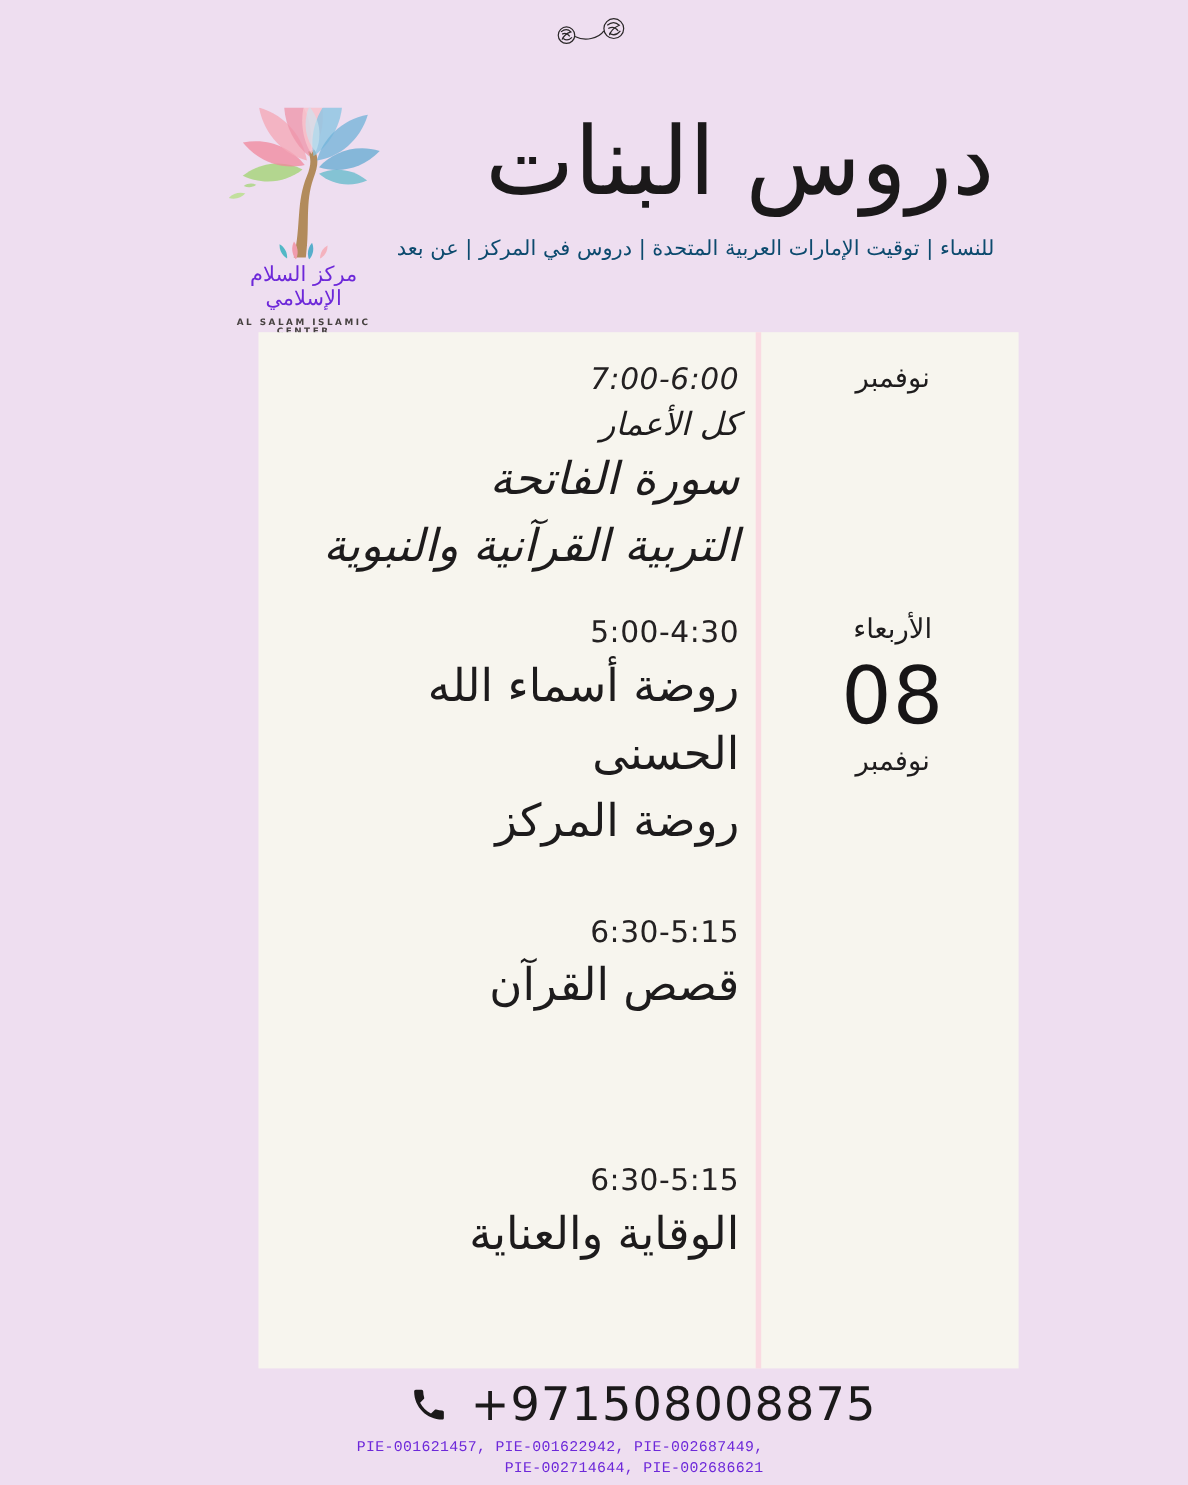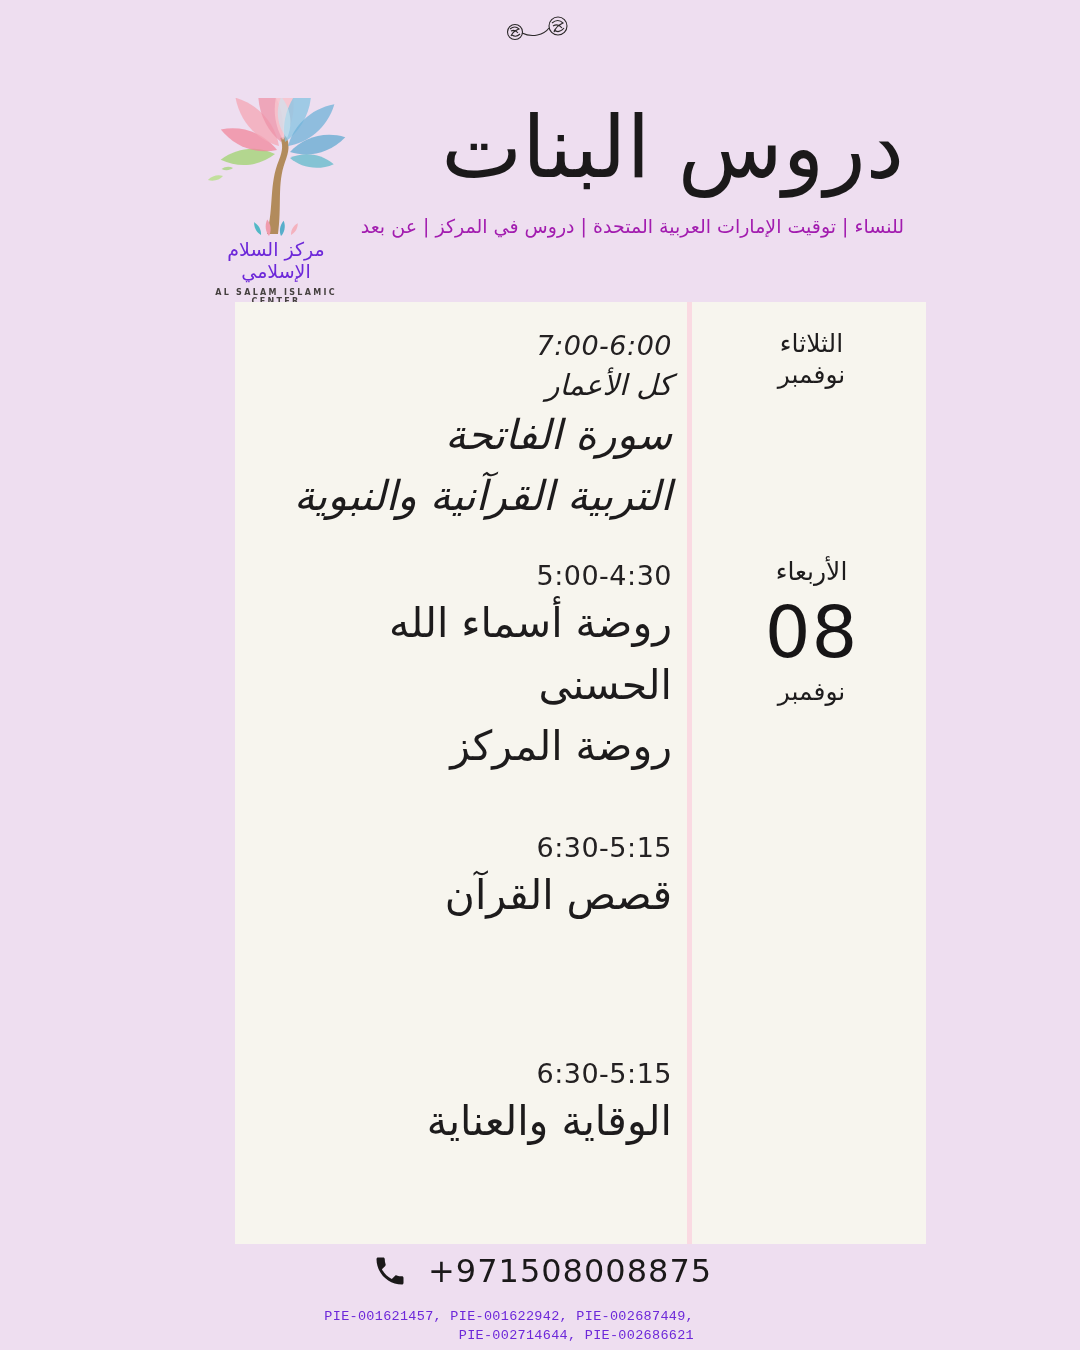--- a/index.html
+++ b/index.html
@@ -23,21 +23,21 @@
   .logo-en { font-size:8px; letter-spacing:2.3px; margin-top:6px; color:#45403F; font-weight:bold; }
 
   
   .title {
     position:absolute; top:98px; right:176px; margin:0;
     font-size:86px; font-weight:400; line-height:1.15;
     direction:rtl; white-space:nowrap; color:#1B191A;
   }
   .subtitle {
     position:absolute; top:215px; right:176px;
-    font-size:19px; direction:rtl; white-space:nowrap; color:#a21caf;
+    font-size:19px; direction:rtl; white-space:nowrap; color:#0c4a6e;
   }
 
   
   .panel {
     position:absolute; left:235px; top:302px;
     width:691px; height:942px;
     background:var(--panel,#F7F5EE);
   }
   .divider {
     position:absolute; left:452px; top:0; width:5px; height:942px;
@@ -67,21 +67,21 @@
     direction:ltr; unicode-bidi:isolate; color:#242122;
   }
   .audience { font-size:29px; line-height:1.3; margin-top:4px; }
   .cls { font-size:41px; line-height:1.5; color:#1D1B1C; }
 
   
   .footer-phone {
     position:absolute; top:1252px; left:372px;
     display:flex; align-items:center; gap:20px;
   }
-  .phone-number { font-size:32px; letter-spacing:1px; color:#1B191A; }
+  .phone-number { font-size:42px; letter-spacing:1px; color:#1B191A; }
   .pie {
     position:absolute; top:1308px; right:386px;
     text-align:right;
     font-family:Liberation Mono, monospace;
     font-size:13.5px; line-height:1.4; letter-spacing:0.3px; color:#6d28d9;
   }
 </style>
 </head>
 <body>
 
@@ -130,21 +130,20 @@
     <div class="logo-en">AL SALAM ISLAMIC CENTER</div>
   </div>
 
   <h1 class="title">دروس البنات</h1>
   <div class="subtitle">للنساء | توقيت الإمارات العربية المتحدة | دروس في المركز | عن بعد</div>
 
   <div class="panel">
     <div class="divider"></div>
 
     <div class="date date-1">
-      <div class="weekday">الثلاثاء</div>
       <div class="month">نوفمبر</div>
     </div>
     <div class="date date-2">
       <div class="weekday">الأربعاء</div>
       <div class="daynum daynum-sans">08</div>
       <div class="month">نوفمبر</div>
     </div>
 
     <div class="session s1">
       <div class="time">7:00-6:00</div>

